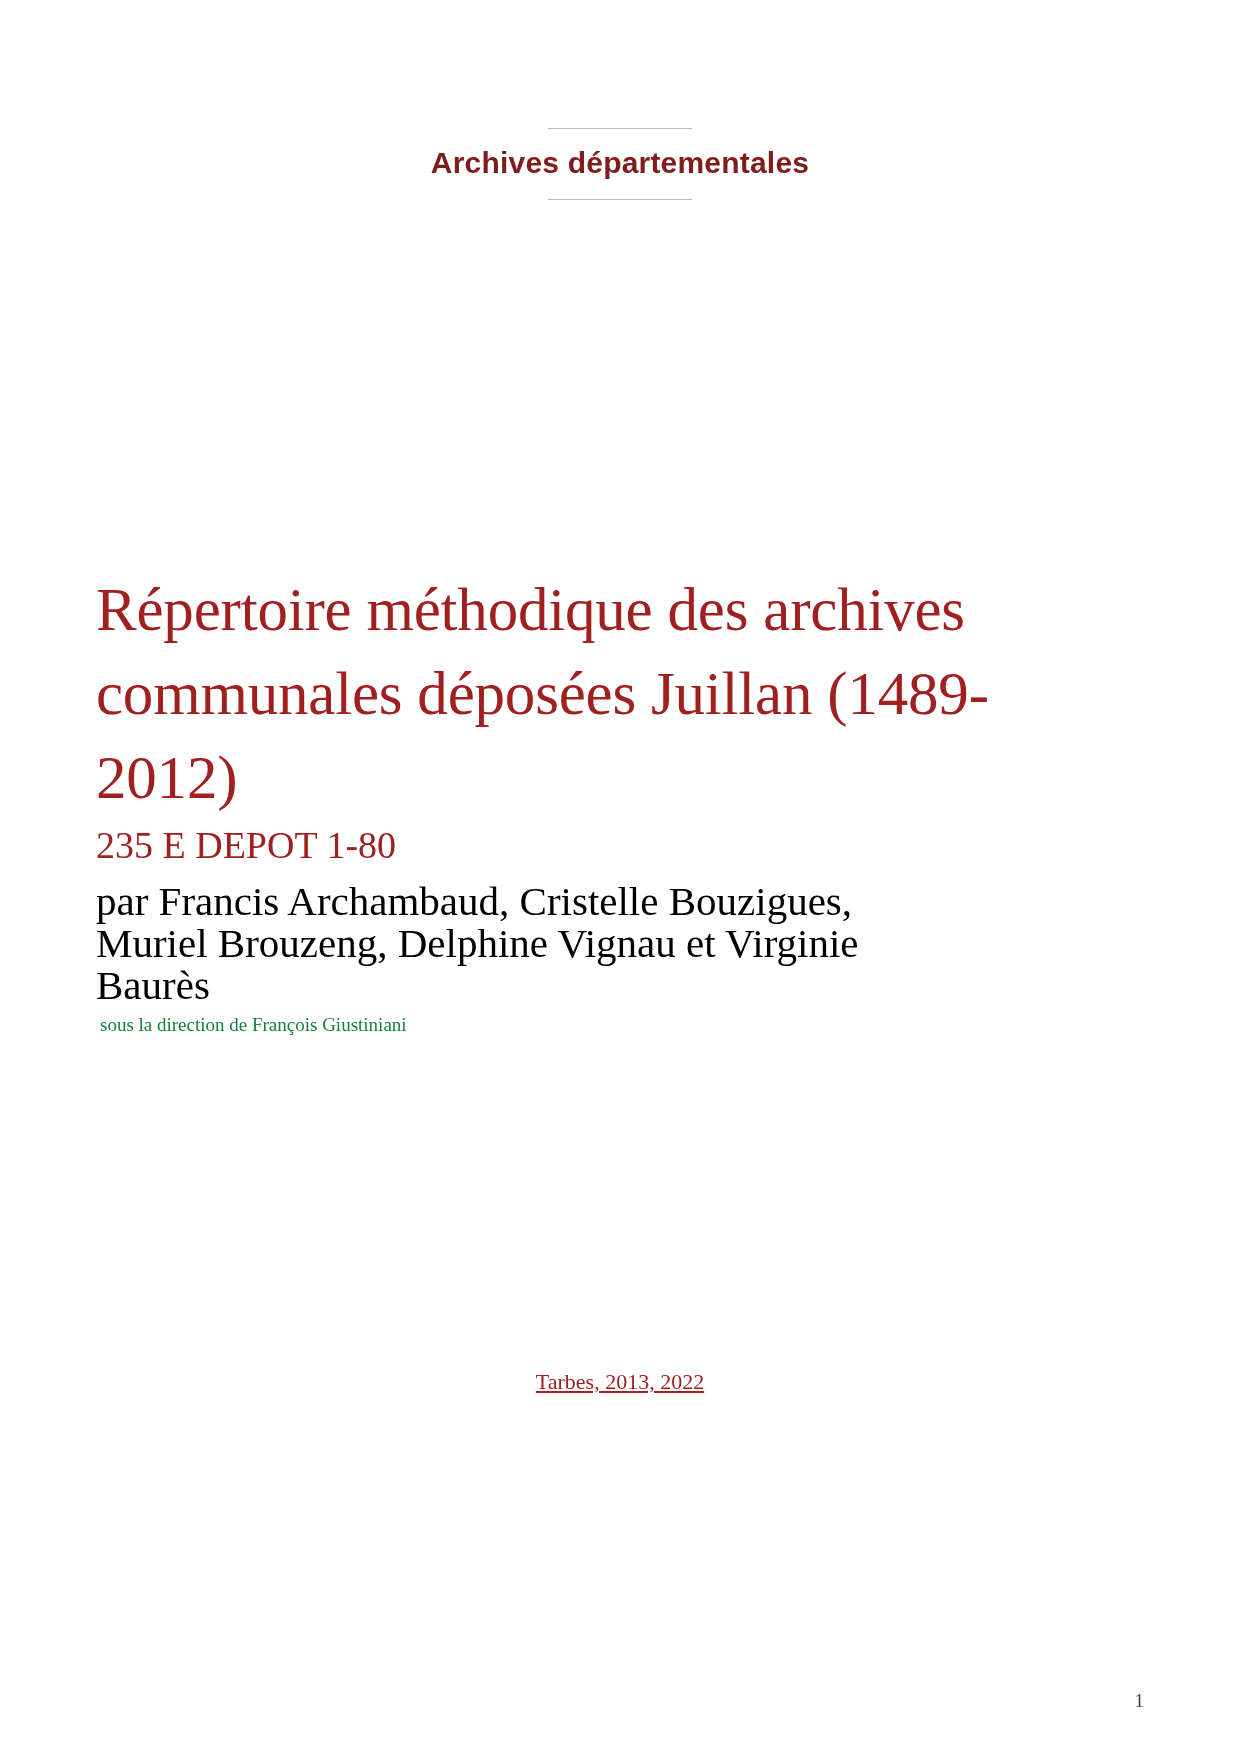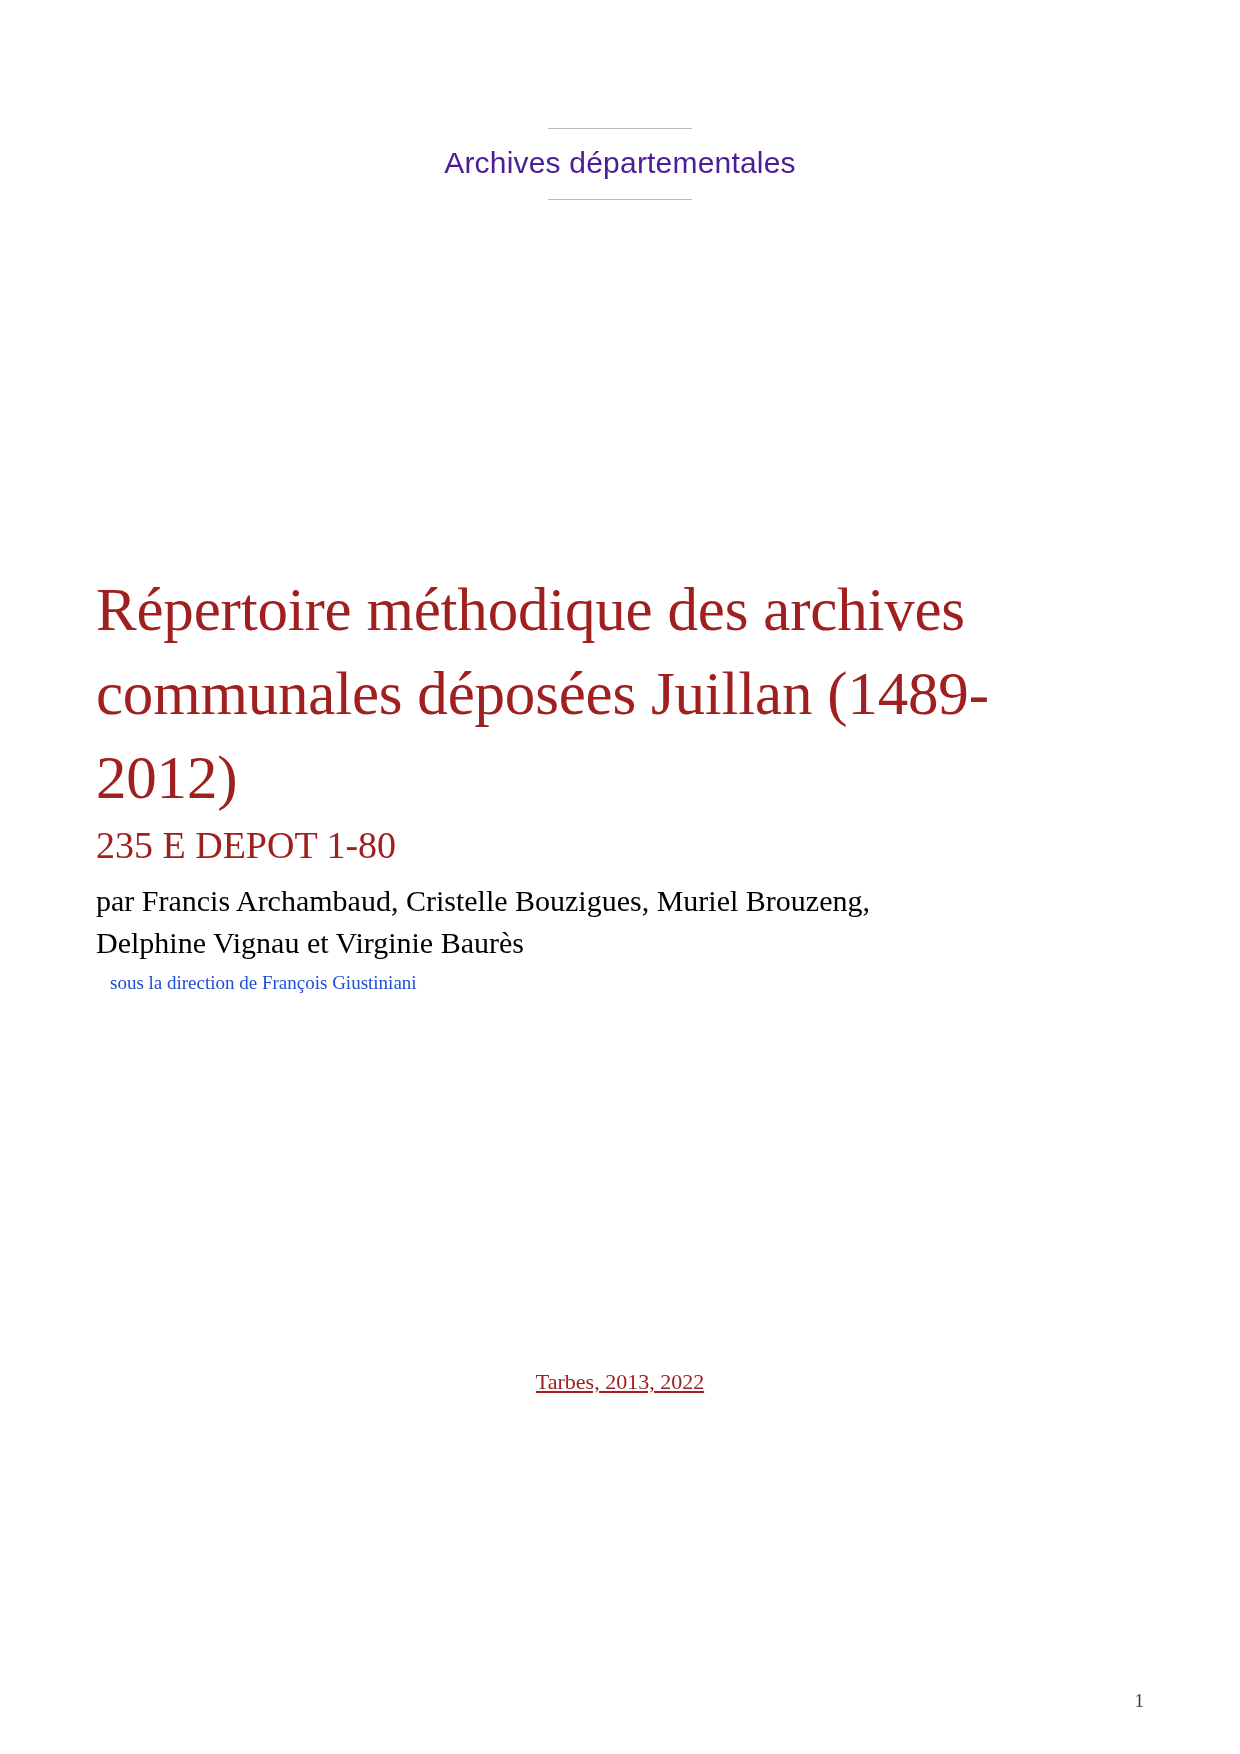--- a/index.html
+++ b/index.html
@@ -36,23 +36,23 @@
     height: 1px;
     background: #bdbdbd;
     margin: 0 auto;
   }
   .logo-rule.top { margin-bottom: 14px; }
   .logo-rule.bottom { margin-top: 16px; }
   .logo-line {
     font-family: "Liberation Sans", sans-serif;
     font-size: 30px;
     line-height: 40px;
-    color: #4c1d95;
+    color: #7f1d1d;
     letter-spacing: 0.2px;
-    font-weight: 400;
+    font-weight: 700;
   }
 
   
   .title-block {
     position: absolute;
     top: 568px;
     left: 96px;
     width: 1000px;
   }
   .doc-title {
@@ -68,33 +68,33 @@
     color: #a01f1f;
     font-family: "Liberation Serif", serif;
     font-size: 38px;
     line-height: 50px;
     font-weight: 400;
     margin: 0 0 0 0;
   }
   .doc-authors {
     color: #000000;
     font-family: "Liberation Serif", serif;
-    font-size: 30px;
+    font-size: 41px;
     line-height: 42px;
     font-weight: 400;
     margin: 10px 0 0 0;
     max-width: 790px;
   }
   .doc-direction {
-    color: #1d4ed8;
+    color: #15803d;
     font-family: "Liberation Serif", serif;
     font-size: 19px;
     line-height: 26px;
     font-weight: 400;
-    margin: 6px 0 0 14px;
+    margin: 6px 0 0 4px;
   }
 
   
   .place-date {
     position: absolute;
     top: 1368px;
     left: 0;
     width: 1240px;
     text-align: center;
     color: #a01f1f;

